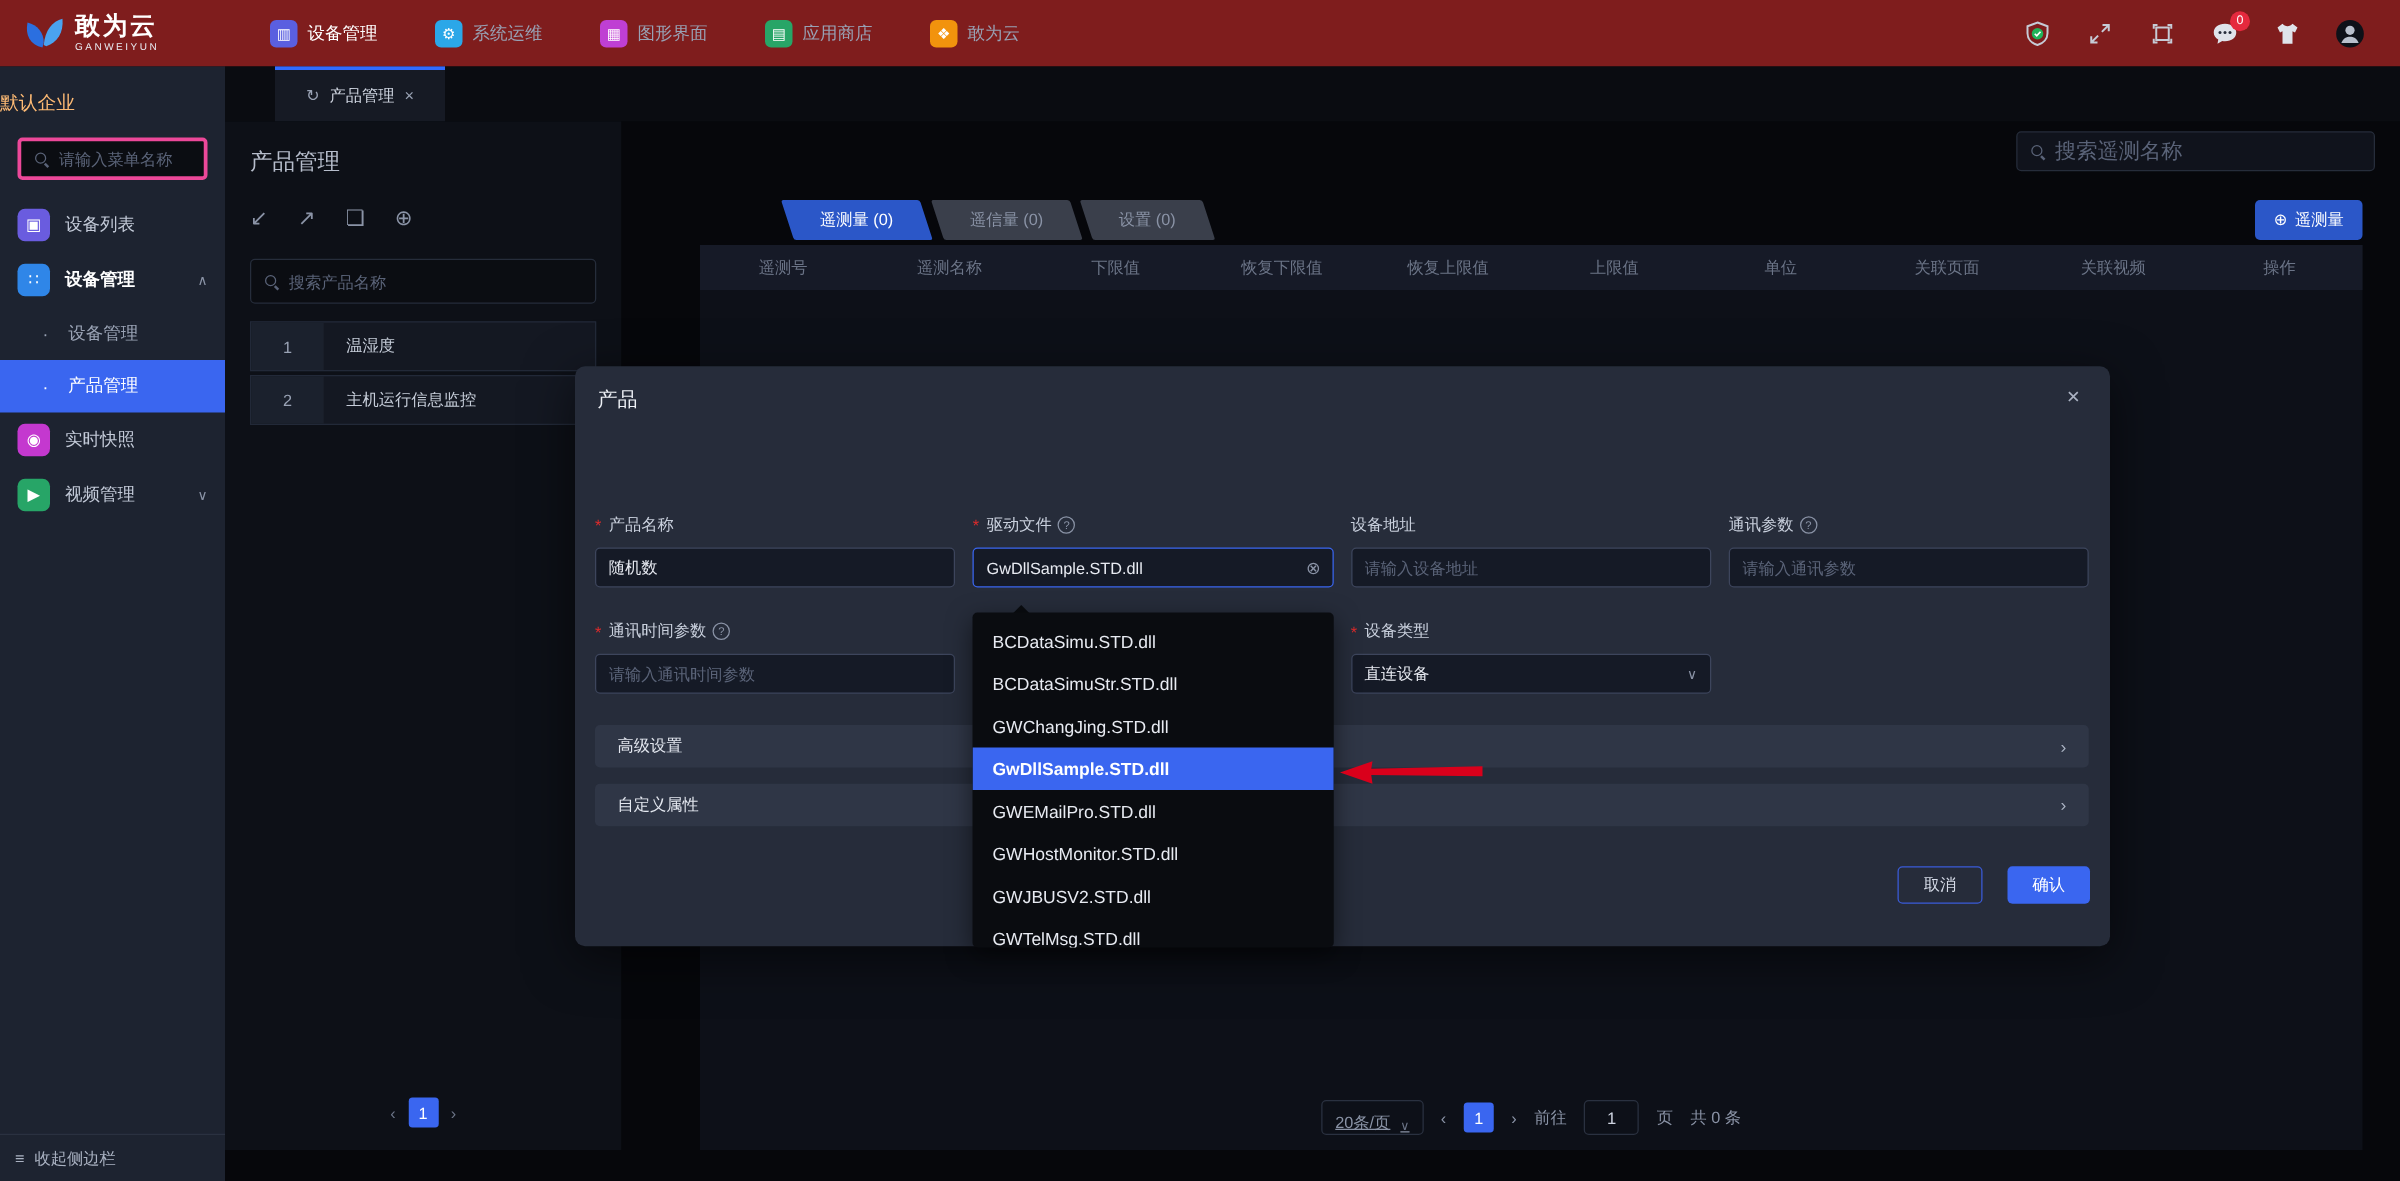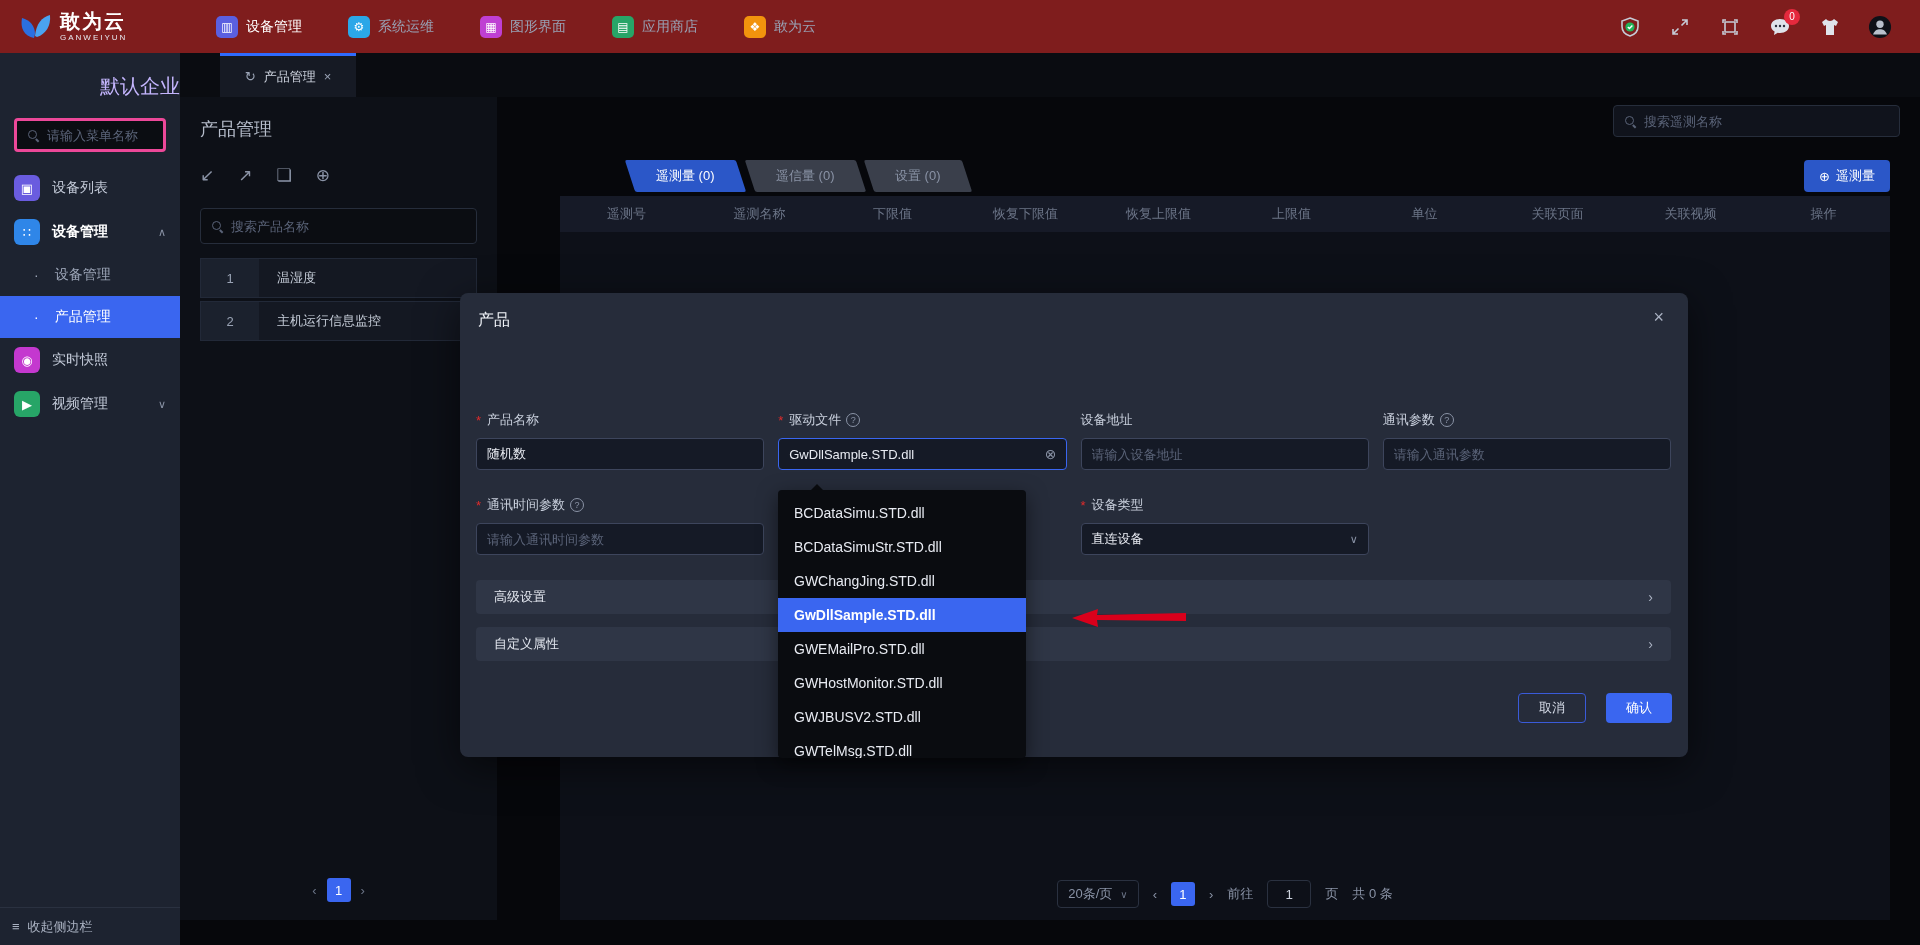--- a/index.html
+++ b/index.html
@@ -16,21 +16,21 @@
   .topnav-item { display:flex; align-items:center; gap:8px; cursor:pointer; }
   .topnav-icon { width:22px; height:22px; border-radius:5px; color:#fff; font-size:12px; display:flex; align-items:center; justify-content:center; }
   .topnav-label { color:#98a1b4; font-size:14px; }
   .topnav-item.active .topnav-label { color:#fff; }
   .top-actions { margin-left:auto; display:flex; align-items:center; gap:26px; padding-right:28px; }
   .top-action { position:relative; width:24px; height:24px; display:flex; align-items:center; justify-content:center; cursor:pointer; }
   .badge { position:absolute; top:-6px; right:-8px; min-width:16px; height:16px; border-radius:8px; background:#e5293d; color:#fff; font-size:10px; display:flex; align-items:center; justify-content:center; padding:0 4px; }
 
   
   .sidebar { position:absolute; left:0; top:53px; width:180px; height:892px; background:#1d2330; z-index:4; }
-  .org-name { text-align:right; padding:20px 0 14px; color:#c4b5fd; font-size:20px; }
+  .org-name { text-align:left; padding:20px 0 14px; color:#fdba74; font-size:15px; }
   .side-search { margin:4px 14px 14px; height:34px; background:#0b0d12; border:3px solid #ec4899; border-radius:4px; display:flex; align-items:center; gap:8px; padding:0 10px; }
   .side-search input { flex:1; background:transparent; border:none; outline:none; color:#c3cad8; font-size:13px; width:100px; }
   .side-search input::placeholder, .panel-search input::placeholder, .content-search input::placeholder, .fld input::placeholder { color:#5a6378; }
   .menu .mi { display:flex; align-items:center; gap:12px; height:44px; padding:0 14px; cursor:pointer; color:#c3cad8; font-size:14px; }
   .menu .mi .mi-icon { width:26px; height:26px; border-radius:6px; color:#fff; font-size:13px; display:flex; align-items:center; justify-content:center; }
   .menu .mi.bold > .mi-label { color:#fff; font-weight:bold; }
   .menu .mi .chev { margin-left:auto; color:#8a93a6; font-size:11px; }
   .menu .mi.sub { padding-left:34px; color:#9aa3b5; height:42px; }
   .menu .mi.sub .dot { color:#9aa3b5; margin-right:4px; }
   .menu .mi.sub.active { background:#3a66f0; color:#fff; }
@@ -54,31 +54,31 @@
   .pp-row { display:flex; align-items:stretch; height:40px; background:#141822; border:1px solid #222938; cursor:pointer; }
   .pp-row .num { width:58px; background:#1b212d; color:#9aa3b5; display:flex; align-items:center; justify-content:center; }
   .pp-row .nm { display:flex; align-items:center; padding-left:18px; color:#c6cdd9; }
   .pp-pager { position:absolute; bottom:18px; left:0; width:100%; display:flex; align-items:center; justify-content:center; gap:10px; color:#6b7487; }
   .pg-btn { cursor:pointer; font-size:13px; }
   .pg-cur { width:24px; height:24px; border-radius:3px; background:#3a66f0; color:#fff; display:flex; align-items:center; justify-content:center; cursor:pointer; }
 
   
   .main { position:absolute; left:513px; top:97px; width:1407px; height:823px; z-index:1; }
   .content-search { position:absolute; right:20px; top:8px; width:287px; height:32px; background:#10131c; border:1px solid #262d3b; border-radius:4px; display:flex; align-items:center; gap:8px; padding:0 10px; }
-  .content-search input { flex:1; background:transparent; border:none; outline:none; color:#f0abfc; font-size:13px; width:150px; }
+  .content-search input { flex:1; background:transparent; border:none; outline:none; color:#f0abfc; font-size:17px; width:150px; }
   .tel-tabs { position:absolute; left:117px; top:63px; height:32px; display:flex; gap:9px; }
   .tel-tab { height:32px; padding:0 26px; background:#3a3f4b; color:#8a93a6; display:flex; align-items:center; transform:skewX(18deg); border-radius:2px; cursor:pointer; }
   .tel-tab > span { transform:skewX(-18deg); font-size:13px; }
   .tel-tab.active { background:#2b57c8; color:#fff; }
   .add-btn { position:absolute; right:30px; top:63px; width:86px; height:32px; background:#2b57c8; border-radius:4px; color:#fff; display:flex; align-items:center; justify-content:center; gap:6px; cursor:pointer; }
   .table-card { position:absolute; left:47px; top:99px; width:1330px; height:724px; background:#0d1018; }
   .thead { height:36px; background:#161a27; display:flex; align-items:center; }
   .thead .th { flex:1; text-align:center; color:#6b7487; font-size:13px; }
   .main-pager { position:absolute; bottom:12px; width:100%; display:flex; align-items:center; justify-content:center; gap:14px; color:#8a93a6; }
-  .size-box { height:28px; border:1px solid #2a3140; border-radius:4px; display:flex; align-items:center; gap:8px; padding:0 10px; cursor:pointer; }
+  .size-box { height:28px; border:1px solid #2a3140; border-radius:4px; display:flex; align-items:flex-end; gap:8px; padding:0 10px; cursor:pointer;text-decoration:underline; }
   .size-box .chev { font-size:10px; color:#6b7487; }
   .goto-input { width:44px; height:28px; border:1px solid #2a3140; border-radius:4px; background:transparent; color:#cdd3df; text-align:center; outline:none; }
 
   
   .modal { position:absolute; left:460px; top:293px; width:1228px; height:464px; background:#262c3a; border-radius:8px; box-shadow:0 10px 40px rgba(0,0,0,.55); z-index:10; }
   .modal-title { position:absolute; left:18px; top:17px; font-size:16px; color:#eef1f6; }
   .modal-close { position:absolute; right:24px; top:14px; font-size:18px; color:#aab2c2; cursor:pointer; }
   .sec-bar { position:absolute; left:16px; width:1195px; background:#2f3646; border-radius:4px; display:flex; align-items:center; padding:0 18px; color:#e3e7ef; }
   .sec-basic { top:62px; height:37px; }
   .sec-adv { top:287px; height:34px; }
@@ -95,21 +95,21 @@
   .fld .ctl .clear { color:#8a93a6; padding-right:9px; cursor:pointer; font-size:14px; }
   .fld .ctl.select { cursor:pointer; padding:0 10px; color:#e8ebf2; }
   .fld .ctl.select .chev { margin-left:auto; color:#8a93a6; font-size:11px; }
   .fld.col3 { grid-column:3; }
   .modal-btns { position:absolute; top:400px; right:16px; display:flex; gap:20px; }
   .btn { height:30px; padding:0 20px; border-radius:4px; display:flex; align-items:center; justify-content:center; font-size:13px; cursor:pointer; }
   .btn.ghost { border:1px solid #3a5bd9; color:#d5dbe7; background:transparent; }
   .btn.primary { background:#3a66f0; color:#fff; }
 
   
-  .dd { position:absolute; left:778px; top:490px; width:248px; height:268px; background:#0a0c10; border-radius:4px; overflow:hidden; z-index:11; box-shadow:0 6px 20px rgba(0,0,0,.5); padding-top:6px; }
+  .dd { position:absolute; left:778px; top:490px; width:289px; height:268px; background:#0a0c10; border-radius:4px; overflow:hidden; z-index:11; box-shadow:0 6px 20px rgba(0,0,0,.5); padding-top:6px; }
   .dd::before { content:""; position:absolute; top:0; left:32px; width:0; height:0; border-left:7px solid transparent; border-right:7px solid transparent; border-bottom:0; }
   .dd-notch { position:absolute; left:810px; top:484px; width:0; height:0; border-left:7px solid transparent; border-right:7px solid transparent; border-bottom:7px solid #0a0c10; z-index:11; }
   .dd-item { height:34px; line-height:34px; padding:0 16px; color:#e8ebf2; font-size:14px; cursor:pointer; white-space:nowrap; }
   .dd-item.active { background:#3a66f0; font-weight:bold; color:#fff; }
 
   .red-arrow { position:absolute; left:1070px; top:604px; z-index:12; }
 
   
   .mag { position:relative; width:12px; height:12px; flex:0 0 12px; }
   .mag::before { content:""; position:absolute; left:1px; top:1px; width:7px; height:7px; border:1.5px solid #5a6378; border-radius:50%; }

